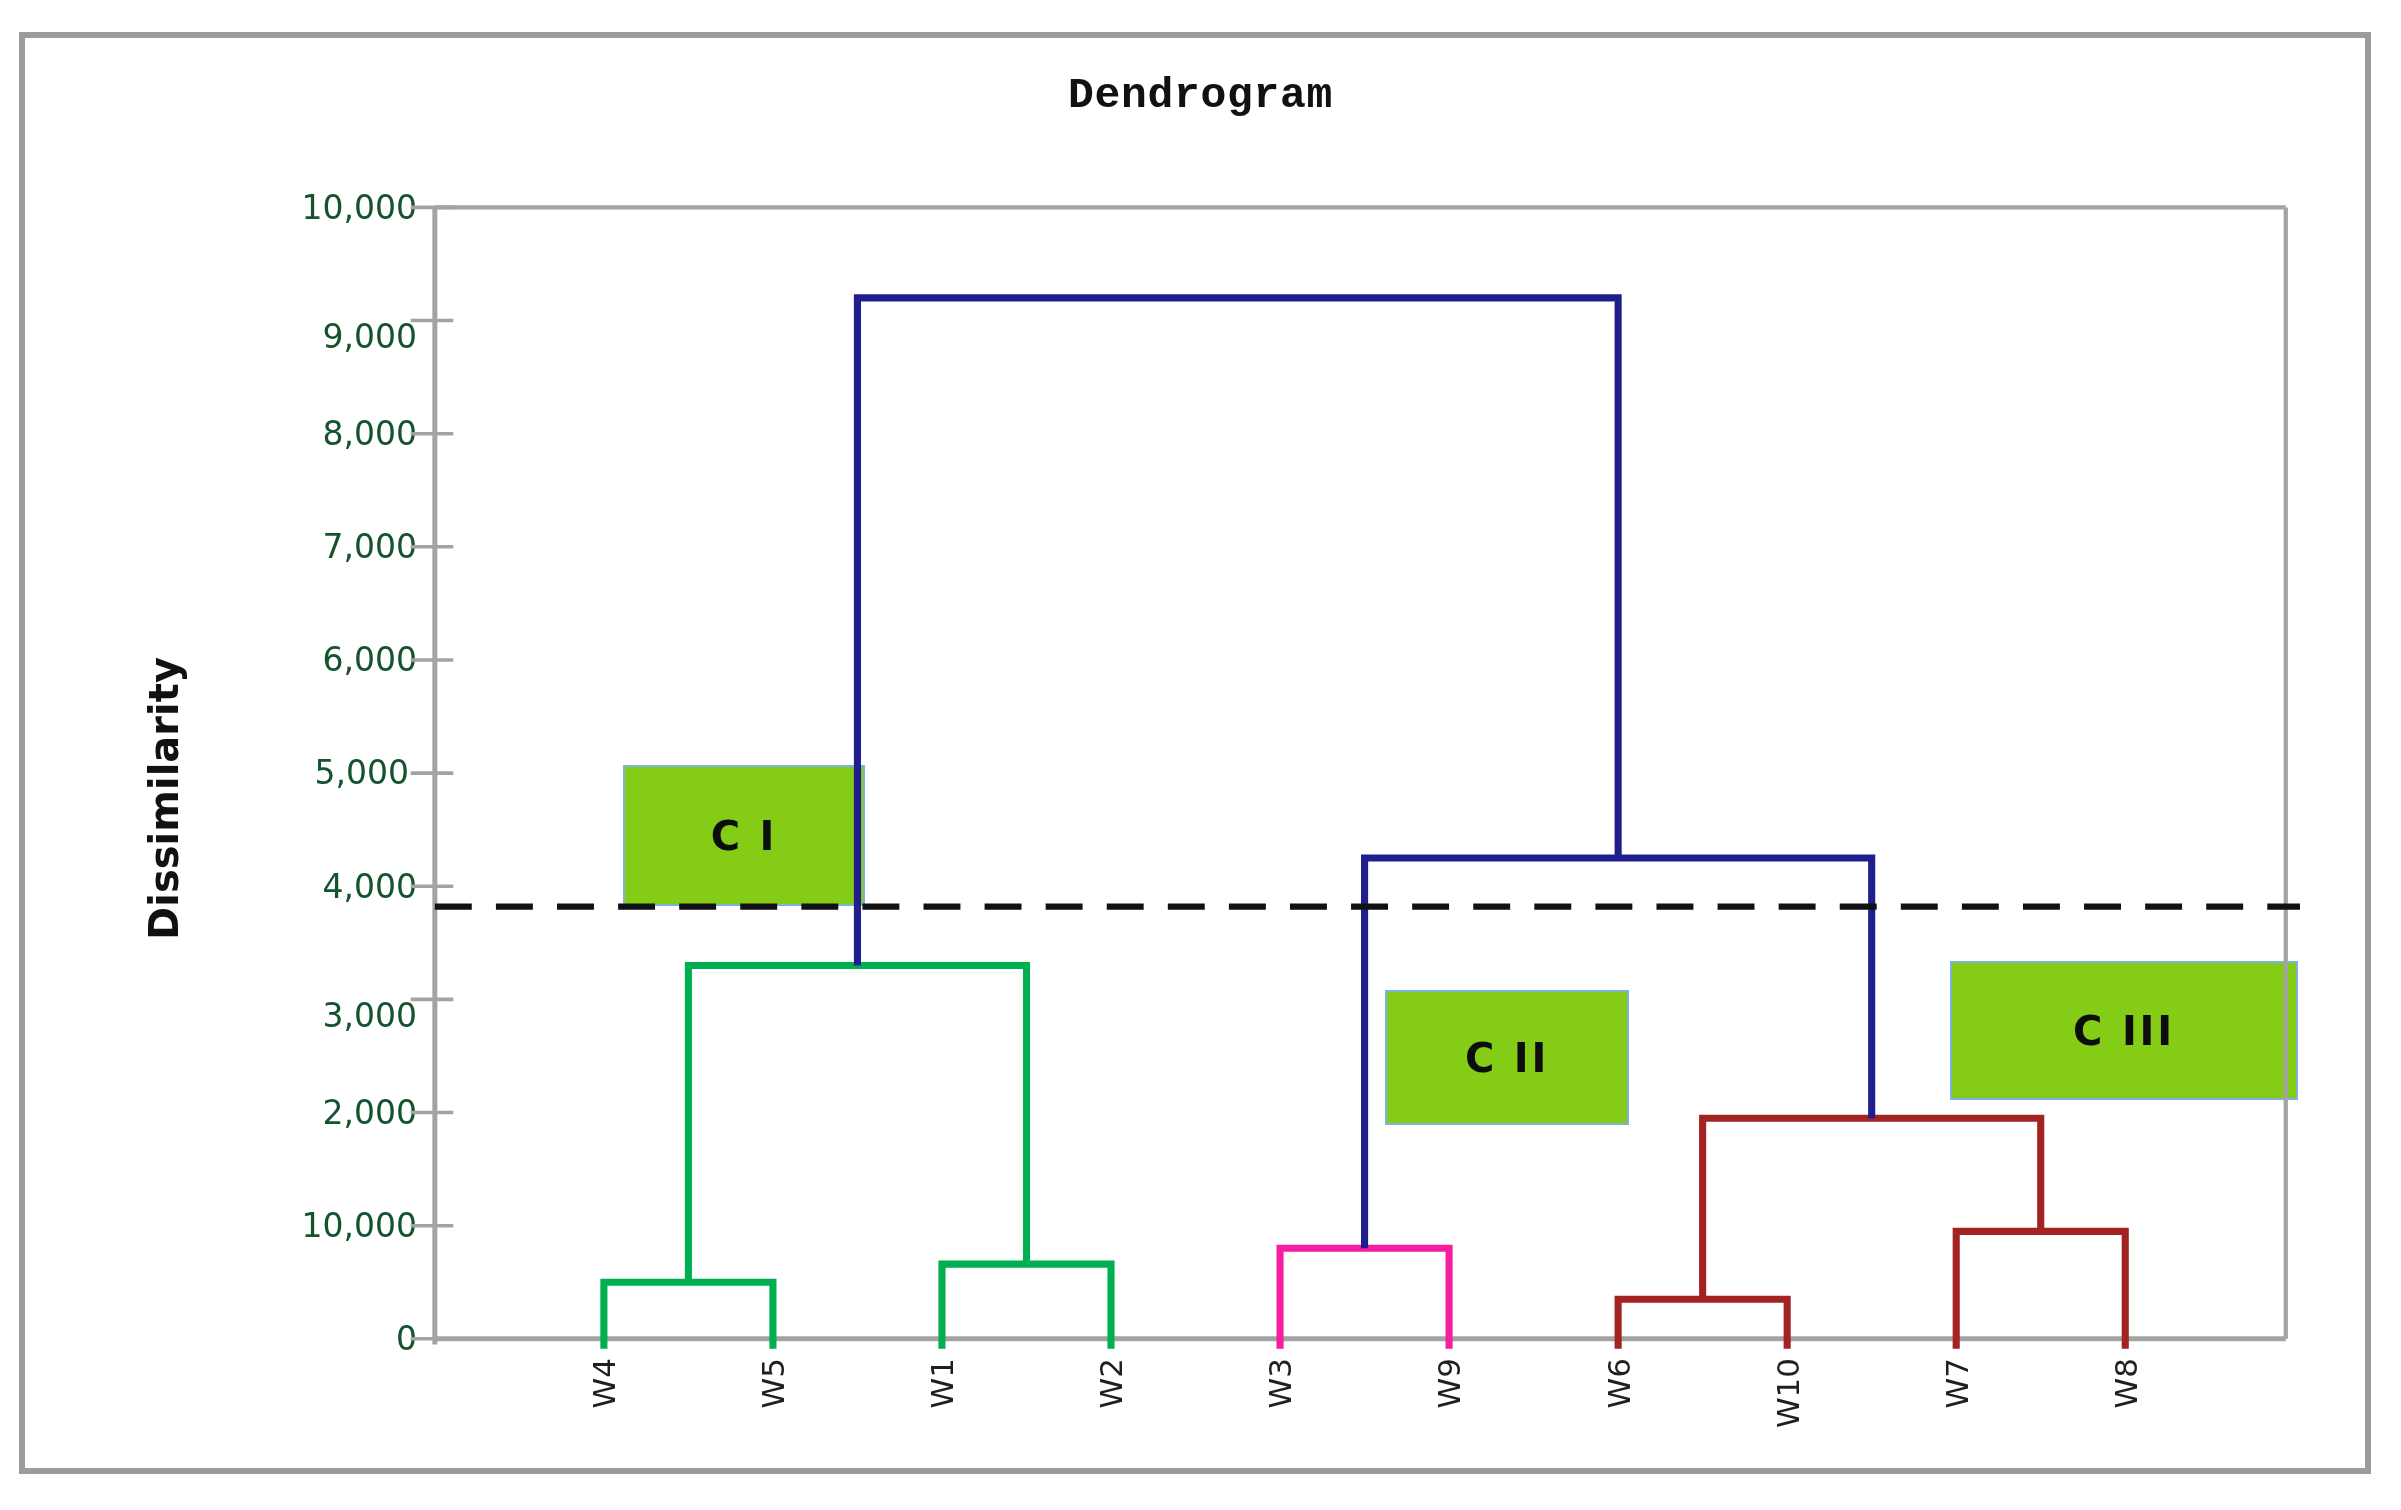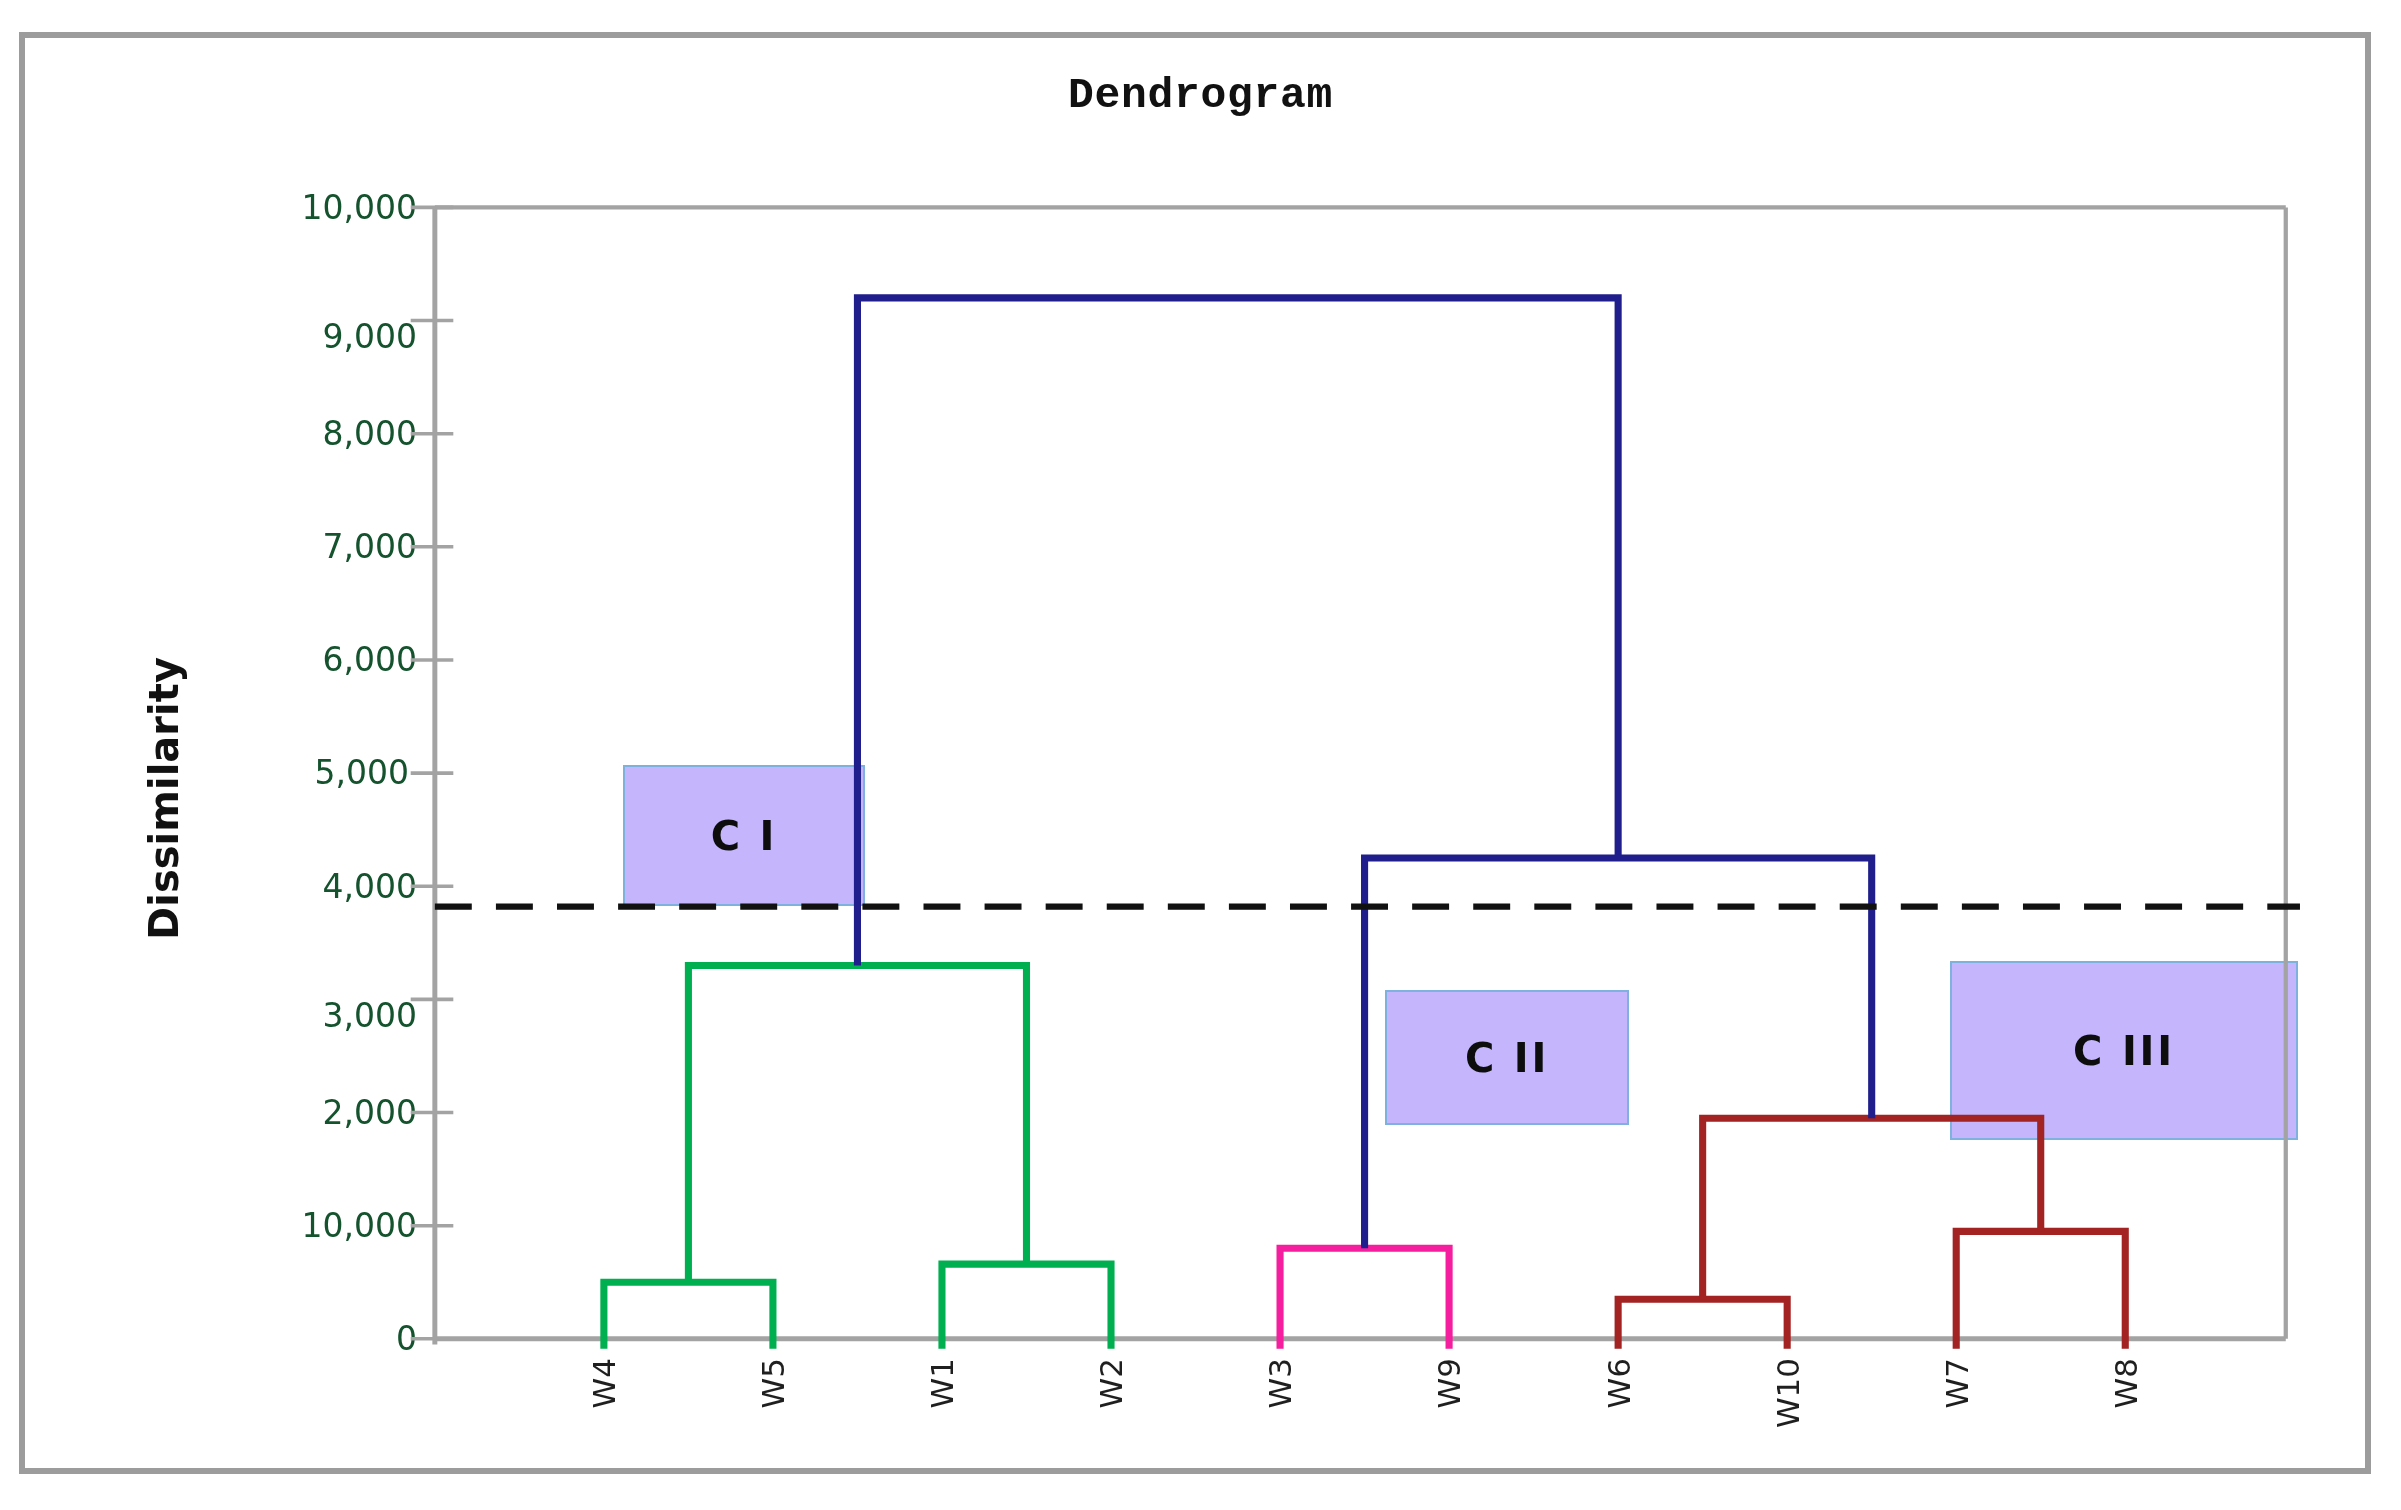--- a/index.html
+++ b/index.html
@@ -9,21 +9,21 @@
     border:6.4px solid #9c9c9c;box-sizing:border-box;background:#ffffff;}
   #chart-title{position:absolute;left:0;top:71px;width:2401px;text-align:center;
     font-size:43px;font-weight:bold;color:#111111;letter-spacing:0.7px;font-family:Liberation Mono, monospace;}
   #y-axis-title{position:absolute;left:-71px;top:776px;width:469px;height:45px;
     transform:rotate(-90deg);transform-origin:center center;text-align:center;
     font-size:40px;font-weight:bold;color:#111111;}
   .ytick-label{position:absolute;width:227px;height:40px;line-height:40px;text-align:right;
     font-size:33px;color:#14532d;}
   .xleaf-label{position:absolute;width:128px;height:34px;line-height:34px;text-align:right;
     font-size:31px;color:#1f1f1f;transform:rotate(-90deg);transform-origin:center center;}
-  .cluster-box{position:absolute;background:#c4b5fd;border:2.8px solid #7eb1de;box-sizing:border-box;
+  .cluster-box{position:absolute;background:#84cc16;border:2.8px solid #7eb1de;box-sizing:border-box;
     display:flex;align-items:center;justify-content:center;}
   .cluster-box span{font-size:40px;font-weight:bold;color:#0d0d0d;letter-spacing:2.8px;}
   #dendro-svg{position:absolute;left:0;top:0;}
 </style>
 </head>
 <body>
 
 <div id="stage">
   <div id="figure-border"></div>
   <div id="chart-title">Dendrogram</div>
@@ -51,21 +51,21 @@
       <div class="xleaf-label" style="left: 1893px; top: 1405px;">W7</div>
       <div class="xleaf-label" style="left: 2062px; top: 1405px;">W8</div>
     </div>
   <div id="box-layer">
       <div class="cluster-box" style="left: 623px; top: 765px; width: 242px; height: 141px;">
         <span>C I</span>
       </div>
       <div class="cluster-box" style="left: 1385px; top: 990px; width: 244px; height: 135px;">
         <span>C II</span>
       </div>
-      <div class="cluster-box" style="left: 1950px; top: 961px; width: 348px; height: 179px;">
+      <div class="cluster-box" style="left: 1950px; top: 961px; width: 348px; height: 139px;">
         <span>C III</span>
       </div>
     </div>
   <svg id="dendro-svg" width="2401" height="1510" viewBox="0 0 3380 2126">
       <line x1="612" y1="292" x2="3218" y2="292" stroke="#a3a3a3" stroke-width="6"></line>
       <line x1="3218" y1="292" x2="3218" y2="1885" stroke="#a3a3a3" stroke-width="6"></line>
       <line x1="612" y1="292" x2="612" y2="1893" stroke="#a3a3a3" stroke-width="7"></line>
       <line x1="612" y1="1885" x2="3218" y2="1885" stroke="#a3a3a3" stroke-width="7"></line>
       <line x1="578" y1="292" x2="638" y2="292" stroke="#a3a3a3" stroke-width="5"></line>
       <line x1="578" y1="451.29999999999995" x2="638" y2="451.29999999999995" stroke="#a3a3a3" stroke-width="5"></line>

